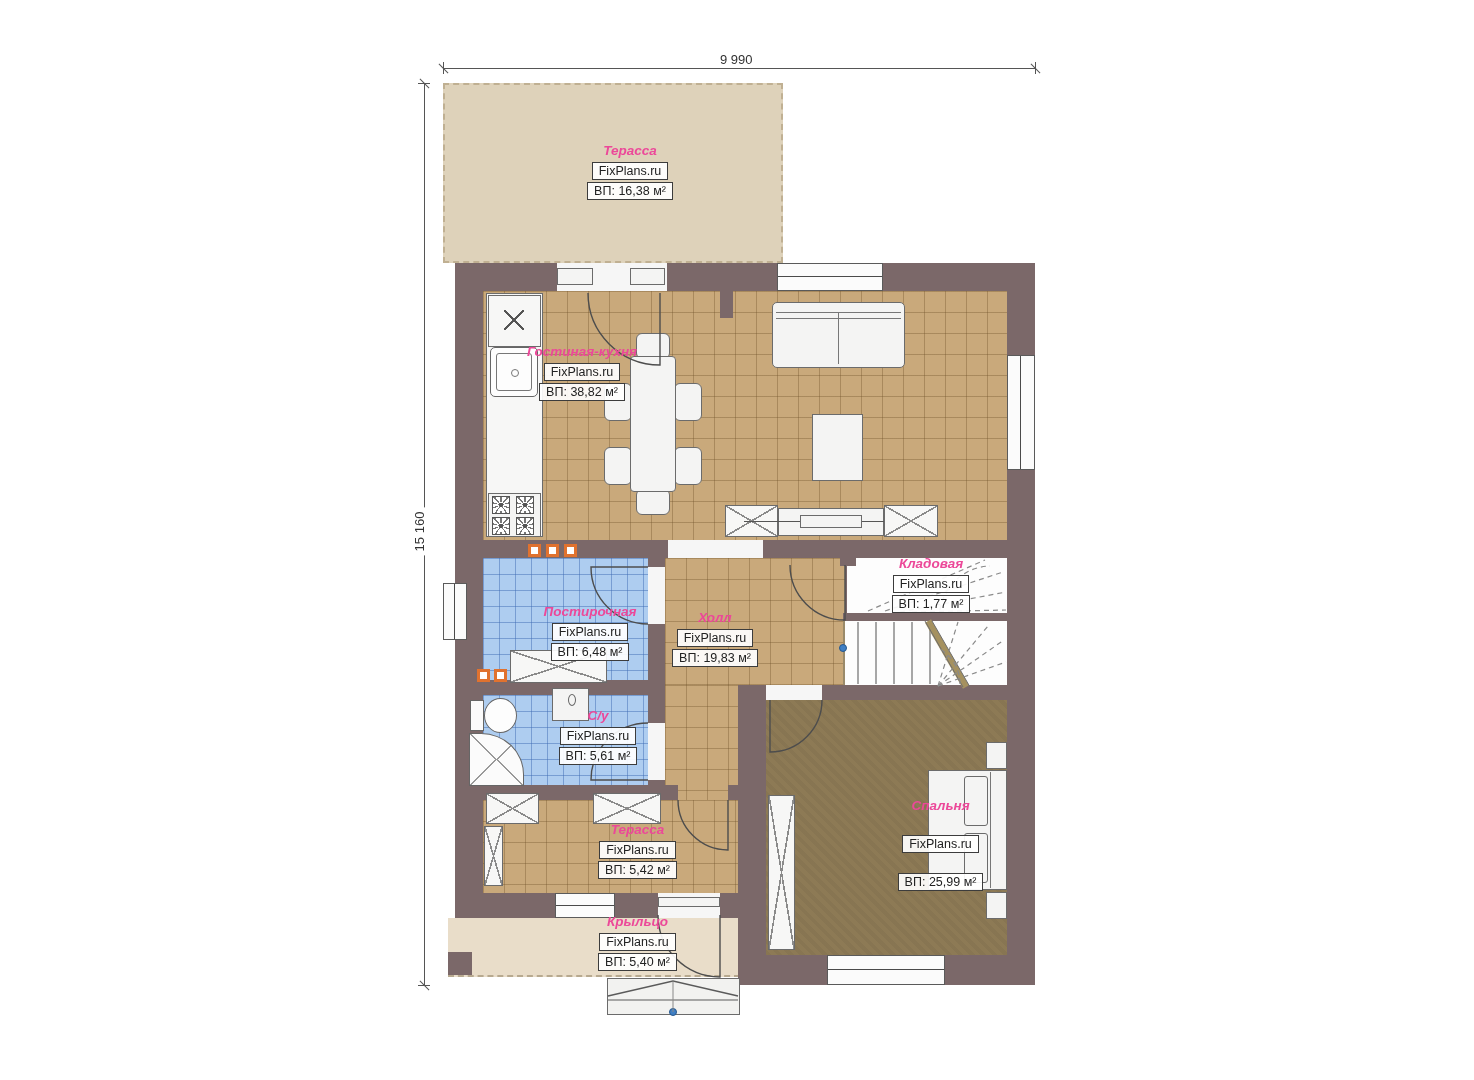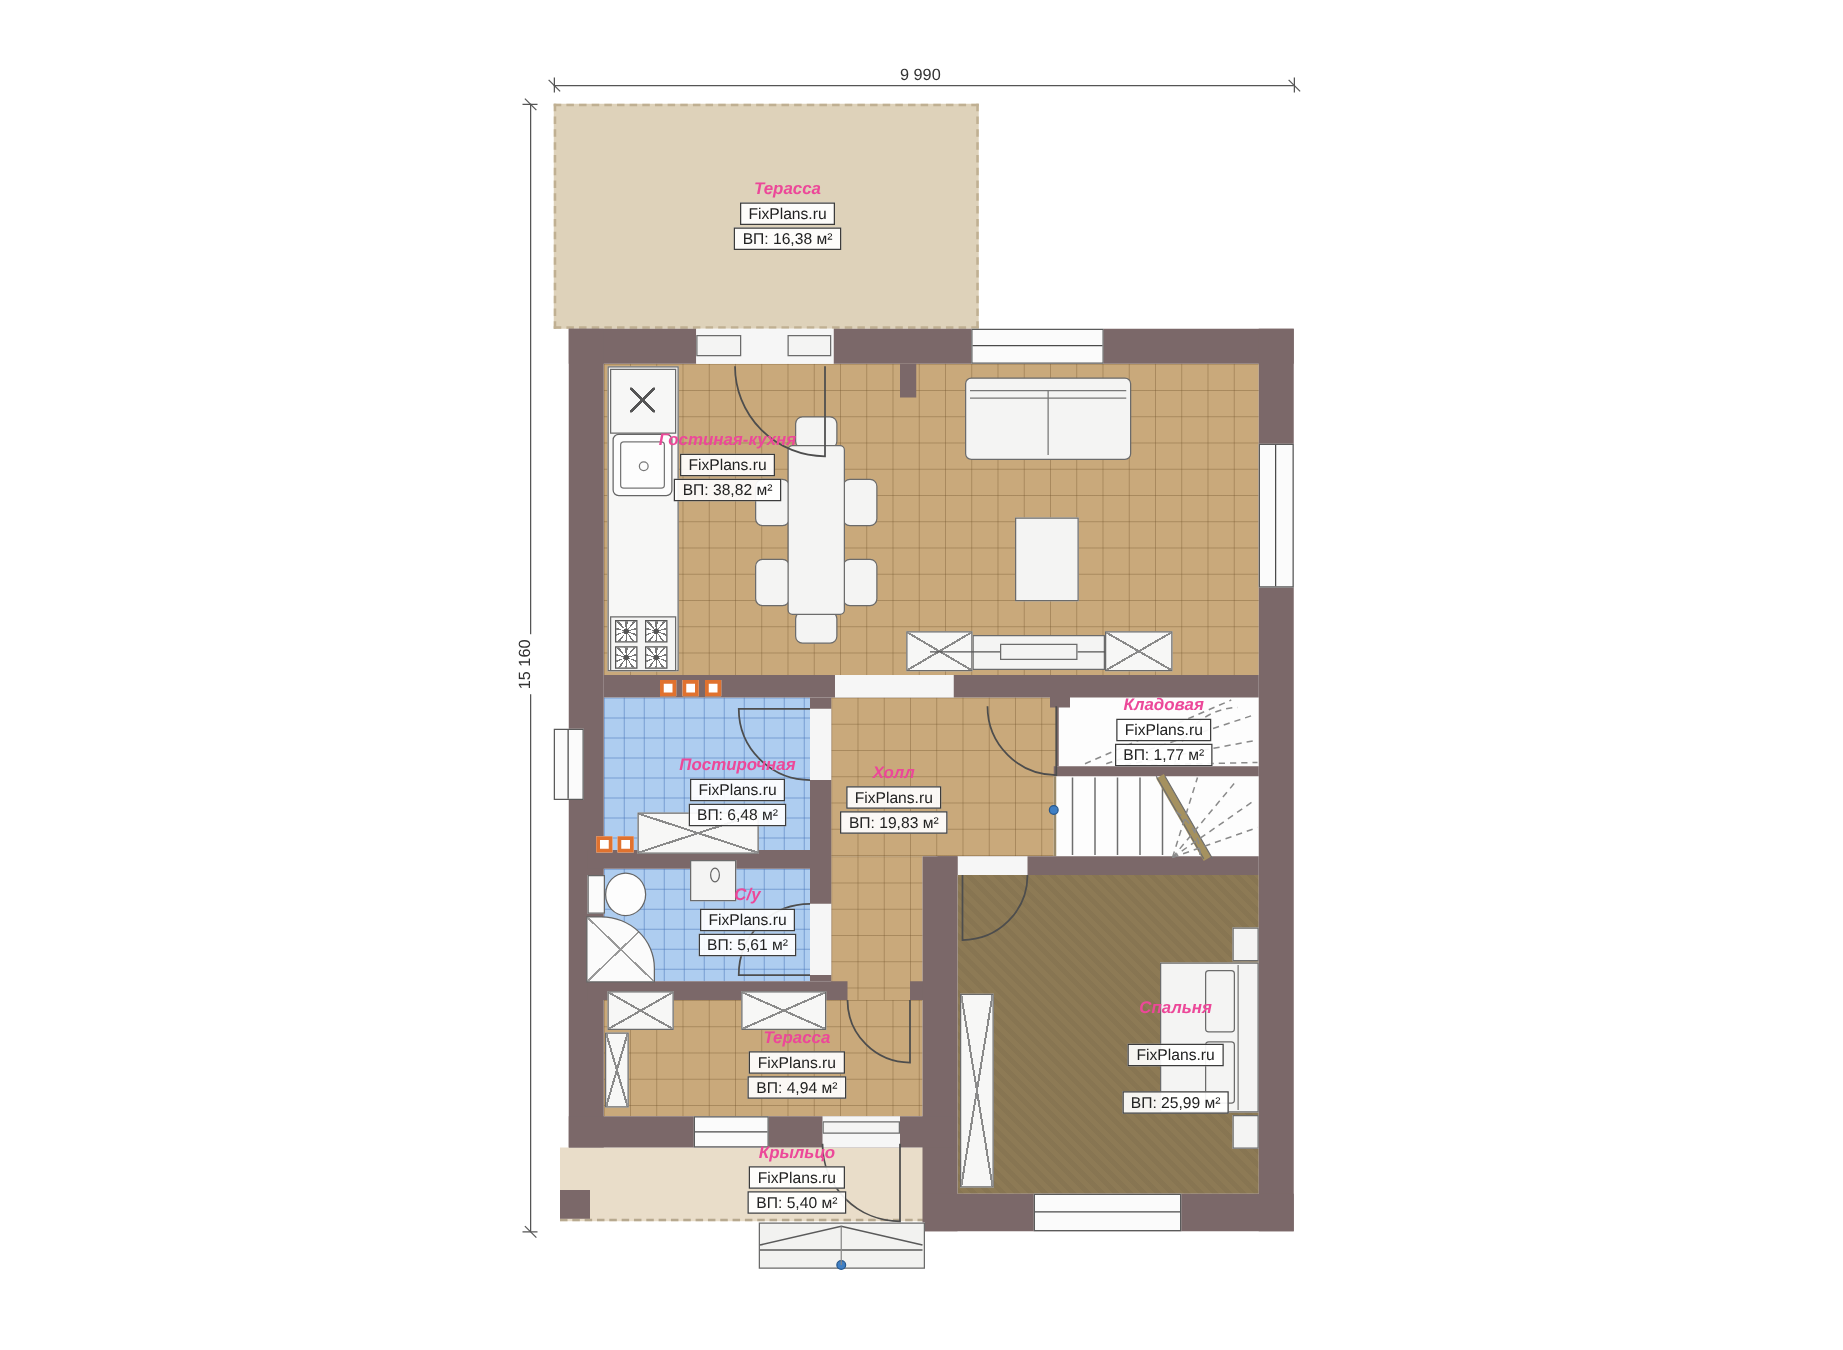--- a/index.html
+++ b/index.html
@@ -277,21 +277,21 @@
 
   <div class="rlabel" style="left:548px;top:708px;width:100px;">
     <div class="rname">С/у</div>
     <div class="lbox">FixPlans.ru</div>
     <div class="lbox">ВП: 5,61 м²</div>
   </div>
 
   <div class="rlabel" style="left:580px;top:822px;width:115px;">
     <div class="rname">Терасса</div>
     <div class="lbox">FixPlans.ru</div>
-    <div class="lbox">ВП: 4,94 м²</div>
+    <div class="lbox">ВП: 5,42 м²</div>
   </div>
 
   <div class="rlabel" style="left:888px;top:798px;width:105px;gap:18px;">
     <div class="rname">Спальня</div>
     <div class="lbox">FixPlans.ru</div>
     <div class="lbox">ВП: 25,99 м²</div>
   </div>
 
   <div class="rlabel" style="left:585px;top:914px;width:105px;">
     <div class="rname">Крыльцо</div>

